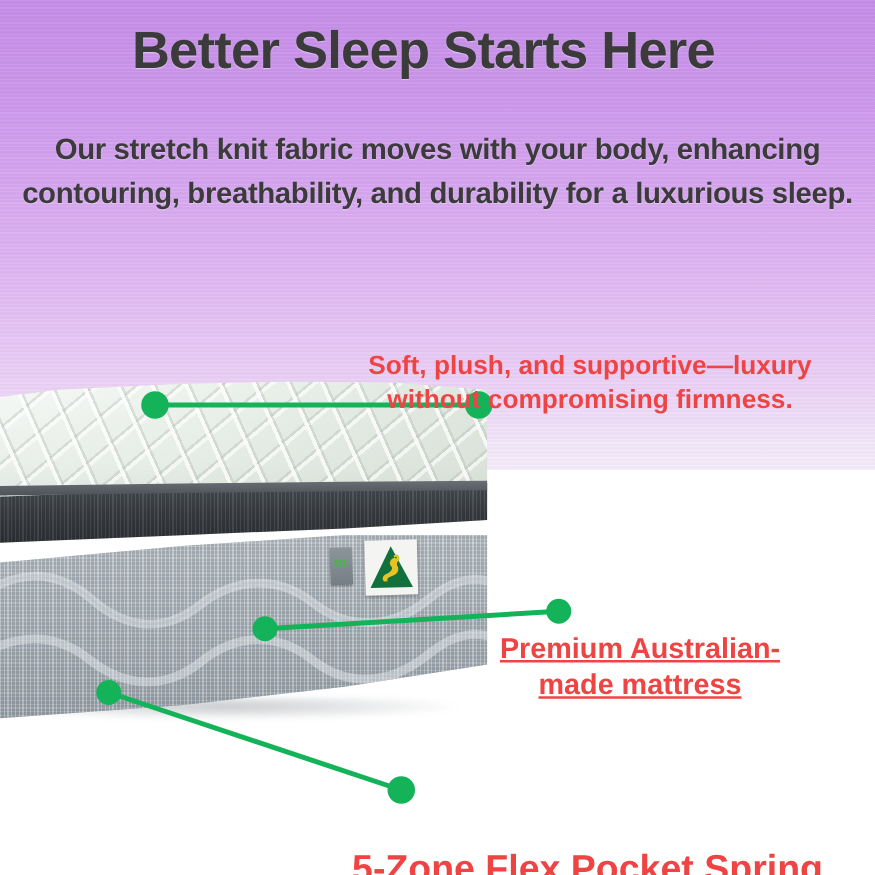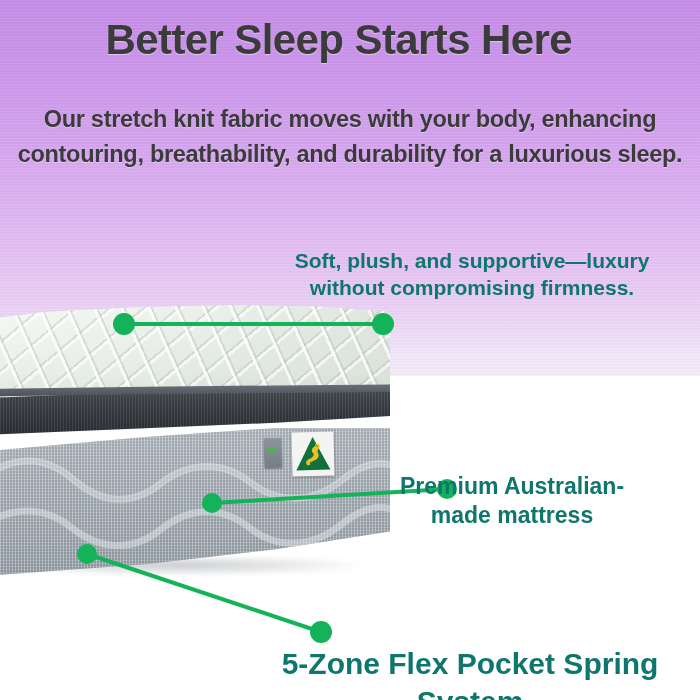--- a/index.html
+++ b/index.html
@@ -76,34 +76,36 @@
     color: #3b3b3b;
     letter-spacing: -0.3px;
     text-shadow: 0 1px 1px rgba(255,255,255,0.35);
     margin-top: 16px;
   }
 
   
   .callout-text {
     position: absolute;
     font-weight: bold;
-    color: #0f766e;
+    color: #ef4444;
     line-height: 1.28;
+    margin-top: 32px;
   }
   #callout-1-text {
     left: 262px;  top: 248px;
     width: 420px;
     font-size: 21px;
     text-align: center;
   }
   #callout-2-text {
     left: 380px;  top: 472px;
     width: 264px;
     font-size: 23px;
     text-align: center;
+    text-decoration: underline;
   }
   #callout-3-text {
     left: 240px;  top: 645px;
     width: 460px;
     font-size: 30px;
     text-align: center;
   }
 
   
   #connectors {

